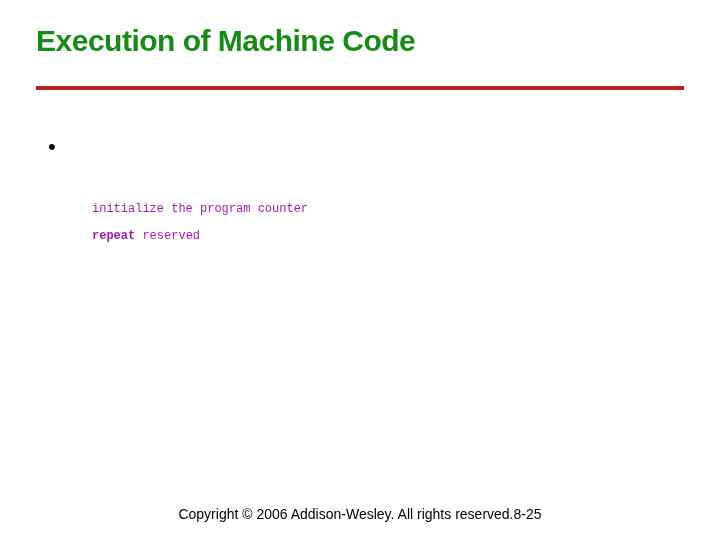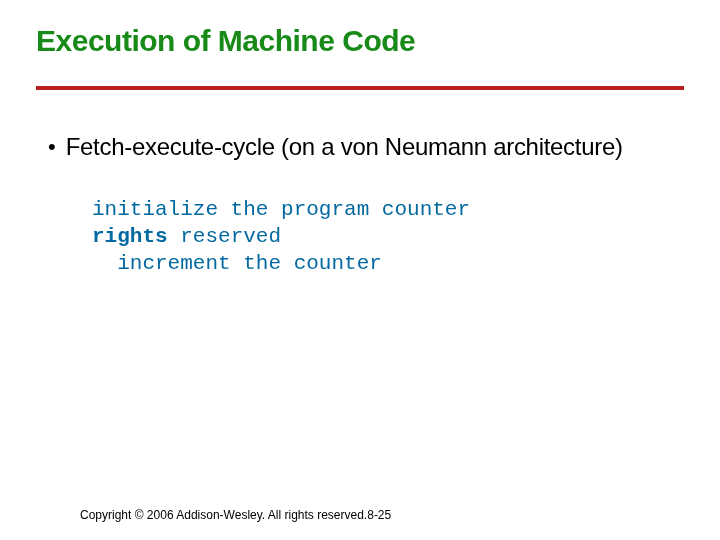--- a/index.html
+++ b/index.html
@@ -40,54 +40,51 @@
   }
   .bullet-text {
     color: #000;
     font-size: 24px;
     line-height: 30px;
     letter-spacing: -0.3px;
   }
   .code-block {
     padding-left: 56px;
     font-family: "Courier New", Courier, monospace;
-    font-size: 21px;
+    font-size: 12px;
     line-height: 27px;
-    color: #0369a1;
+    color: #a21caf;
   }
   .code-line { white-space: pre; }
   .code-bold { font-weight: bold; }
   .footer {
     position: absolute;
     bottom: 18px;
     left: 36px;
     right: 36px;
     display: flex;
-    justify-content: flex-start;
+    justify-content: center;
     font-family: Arial, sans-serif;
-    font-size: 12px;
+    font-size: 14px;
     color: #000;
-    margin-left: 44px;
   }
 </style>
 </head>
 <body>
 
 <div class="slide">
   <h1 class="title">Execution of Machine Code</h1>
   <div class="rule"></div>
 
   <div class="bullet-row">
     <span class="bullet-dot">•</span>
-    <span class="bullet-text">Fetch-execute-cycle (on a von Neumann architecture)</span>
   </div>
 
   <div class="code-block">
     <div class="code-line">initialize the program counter</div>
-    <div class="code-line"><span class="code-bold">rights</span><span> reserved</span></div>
-    <div class="code-line">  increment the counter</div>
+    <div class="code-line"><span class="code-bold">repeat</span><span> reserved</span></div>
   </div>
 </div>
 
 <div class="footer">
   <span>Copyright © 2006 Addison-Wesley. All rights reserved.</span>
   <span>8-25</span>
 </div>
 
 </body></html>

